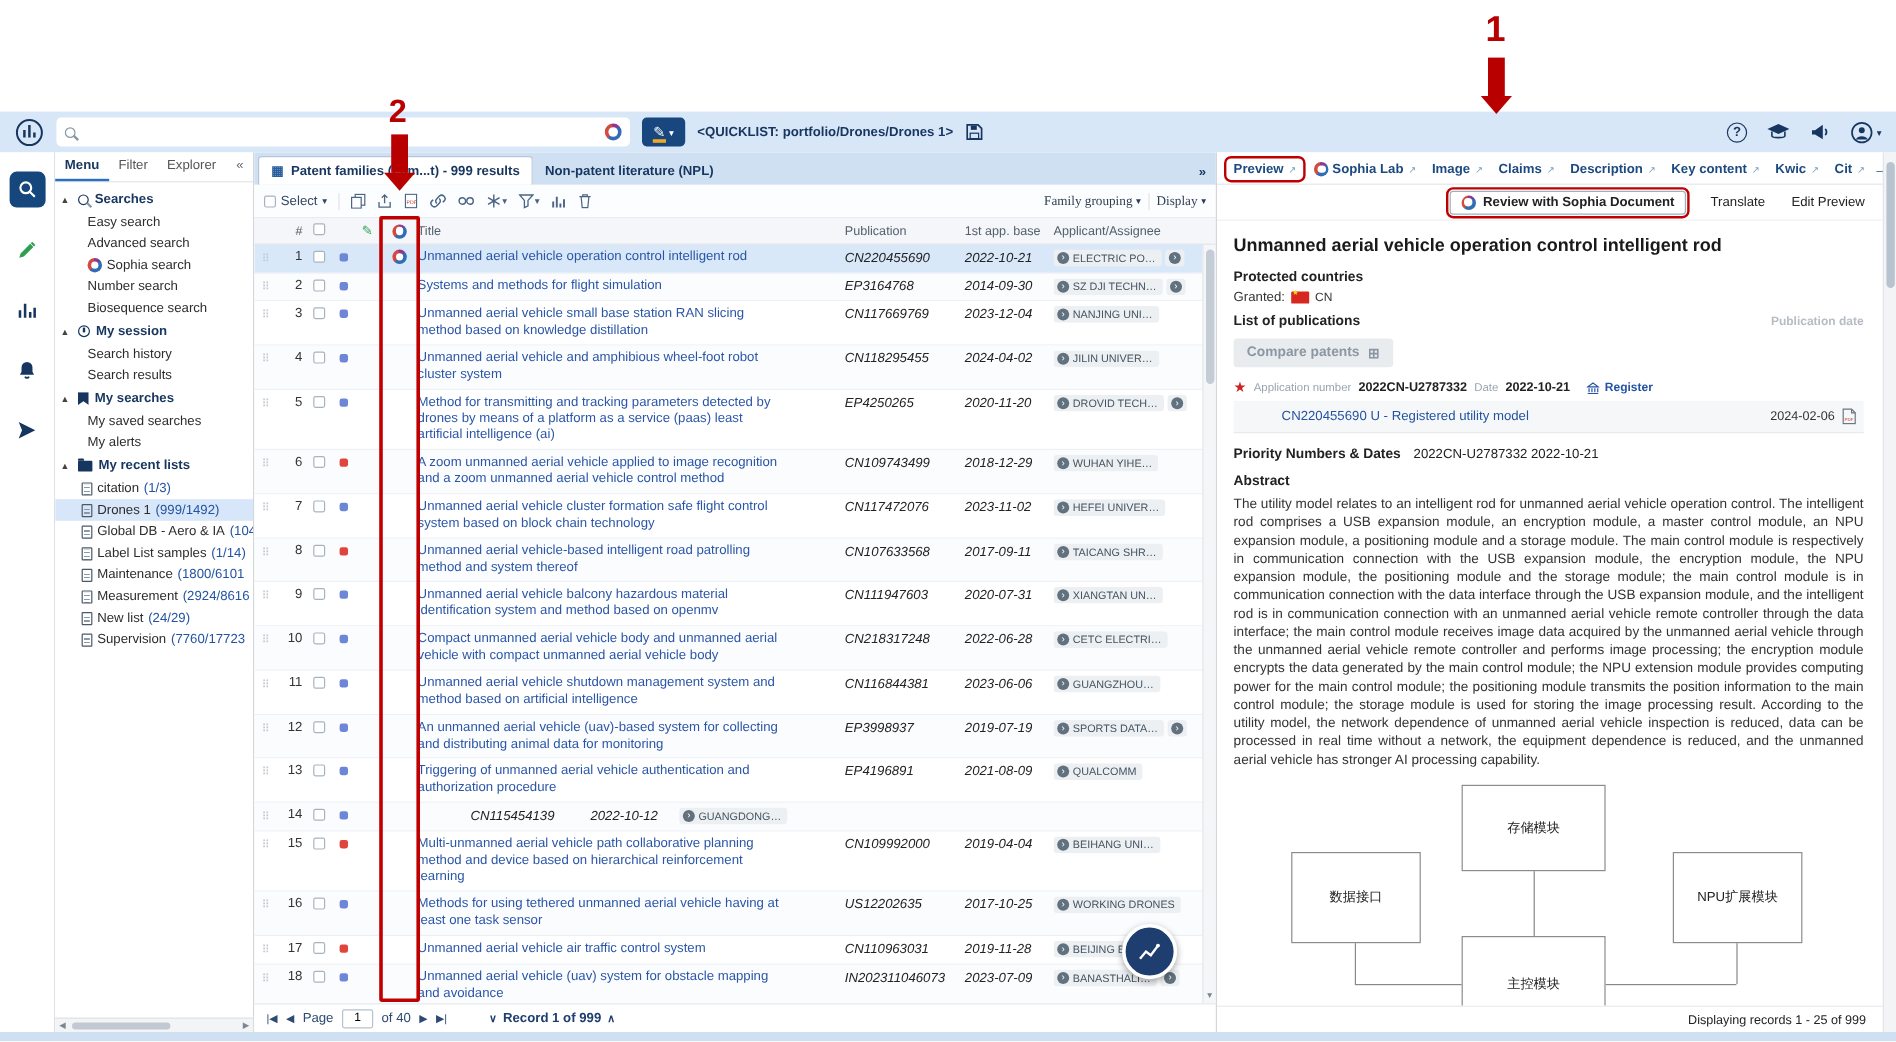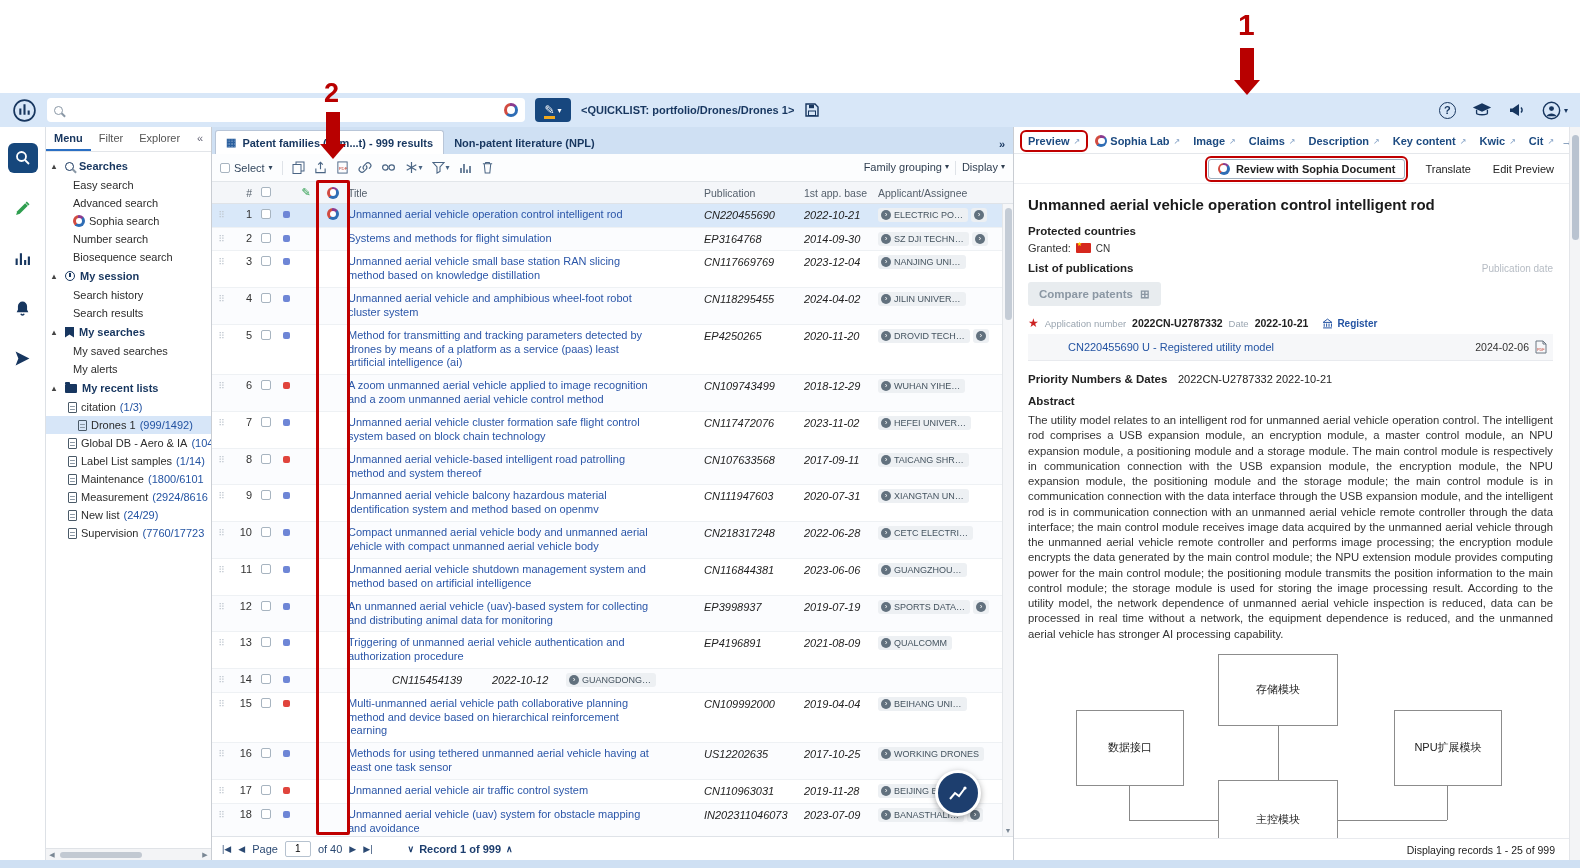--- a/index.html
+++ b/index.html
@@ -92,21 +92,21 @@
   .rtab { padding:5px 10px; font-weight:bold; cursor:pointer; display:flex; gap:6px; align-items:center; white-space:nowrap; }
   .rtab.active { background:#fff; border:1px solid #b9c6d8; border-bottom:none; border-radius:3px 3px 0 0; }
   .grid-ico { color:#2a5f9e; font-size:11px; }
   .rtabs-more { margin-left:auto; padding:0 8px 4px; font-weight:bold; color:#17365f; cursor:pointer; }
   .res-toolbar { height:28px; display:flex; align-items:center; gap:9px; padding:0 8px; border-bottom:1px solid #e2e6ea;
                  background:#fcfdfe; color:#4a6584; flex:none; }
   .sel-group { display:flex; align-items:center; gap:4px; color:#33475e; cursor:pointer; }
   .cb { display:inline-block; width:10px; height:10px; border:1px solid #a7b4c0; border-radius:2px; background:#fff; }
   .tool-ico { display:flex; align-items:center; gap:1px; cursor:pointer; }
   .tb-sep { width:1px; height:14px; background:#dfe3e8; }
-  .res-toolbar .right { margin-left:auto; display:flex; gap:6px; align-items:flex-start; color:#2f3e50; }
+  .res-toolbar .right { margin-left:auto; display:flex; gap:6px; align-items:center; color:#2f3e50;font-family:Liberation Serif, serif; }
   .drop { display:flex; align-items:center; gap:3px; cursor:pointer; }
   .thead { display:flex; align-items:center; height:22px; background:#f4f6f9; border-bottom:1px solid #dfe3e8;
            color:#55606c; font-size:10.5px; flex:none; }
   .c-drag { width:18px; text-align:center; color:#c0c8d0; font-size:9px; flex:none; }
   .c-num  { width:24px; text-align:right; padding-right:2px; flex:none; }
   .c-cb   { width:24px; text-align:center; flex:none; }
   .c-dot  { width:16px; text-align:center; flex:none; }
   .c-pen  { width:24px; text-align:center; flex:none; }
   .c-soph { width:30px; display:flex; justify-content:center; flex:none; }
   .c-title{ width:312px; padding-right:8px; flex:none; }
@@ -161,21 +161,21 @@
   .txt-btn { background:none; border:none; color:#222; font-size:11px; cursor:pointer; padding:3px 5px;
              font-family:"Liberation Sans", sans-serif; }
   .pv-body { flex:1; overflow:hidden; padding:8px 16px 0 14px; position:relative; }
   .pv-title { font-size:15px; font-weight:bold; color:#1a1a1a; margin:4px 0 12px; }
   .sec-label { font-size:11.5px; font-weight:bold; color:#222; margin-top:10px; }
   .granted-row { margin:5px 0 8px; display:flex; align-items:center; gap:5px; color:#333; }
   .flag-cn { width:15px; height:10px; background:#d6281e; position:relative; display:inline-block; border-radius:1px; }
   .flag-cn::after { content:'★'; position:absolute; left:1px; top:-3px; color:#ffde00; font-size:6px; }
   .cc { font-size:10px; color:#333; }
   .pubs-head { display:flex; justify-content:space-between; align-items:baseline; margin-top:8px; }
-  .pubdate-lbl { font-size:10px; color:#b6bcc4; font-weight:normal; }
+  .pubdate-lbl { font-size:10px; color:#b6bcc4; font-weight:bold; }
   .compare-btn { margin-top:8px; background:#e8ecef; color:#8b97a3; font-size:11.5px; font-weight:bold;
                  border:none; border-radius:3px; padding:5px 11px; display:inline-flex; gap:7px; align-items:center;
                  cursor:default; font-family:"Liberation Sans", sans-serif; }
   .app-row { display:flex; align-items:center; gap:6px; margin:10px 0 4px; font-size:10px; flex-wrap:nowrap; }
   .star { color:#cc2222; font-size:12px; }
   .mini-lbl { color:#9aa5b0; font-size:9.5px; }
   .app-row b { font-size:10.5px; color:#222; }
   .register { color:#2353a2; display:inline-flex; gap:4px; align-items:flex-end; cursor:pointer; text-decoration:none; font-weight:bold; margin-left:8px; }
   .publink-row { display:flex; justify-content:space-between; align-items:center; padding:6px 6px 6px 40px;
                  background:#f6f7f9; border-bottom:1px solid #e8eaee; margin-top:4px; }
@@ -328,21 +328,21 @@
         <div class="sec-head">
           <span class="sec-caret">▴</span>
           <span class="ico-folder"></span>
           <span>My recent lists</span>
         </div>
         <div class="sec-item" style="padding-left:22px">
           <span class="doc-ico"></span>
           <span>citation</span>
           <span class="li-count">(1/3)</span>
         </div>
-        <div class="sec-item sel" style="padding-left:32px">
+        <div class="sec-item sel" style="padding-left:22px">
           <span class="doc-ico"></span>
           <span>Drones 1</span>
           <span class="li-count">(999/1492)</span>
         </div>
         <div class="sec-item" style="padding-left:22px">
           <span class="doc-ico"></span>
           <span>Global DB - Aero &amp; IA</span>
           <span class="li-count">(104</span>
         </div>
         <div class="sec-item" style="padding-left:22px">

